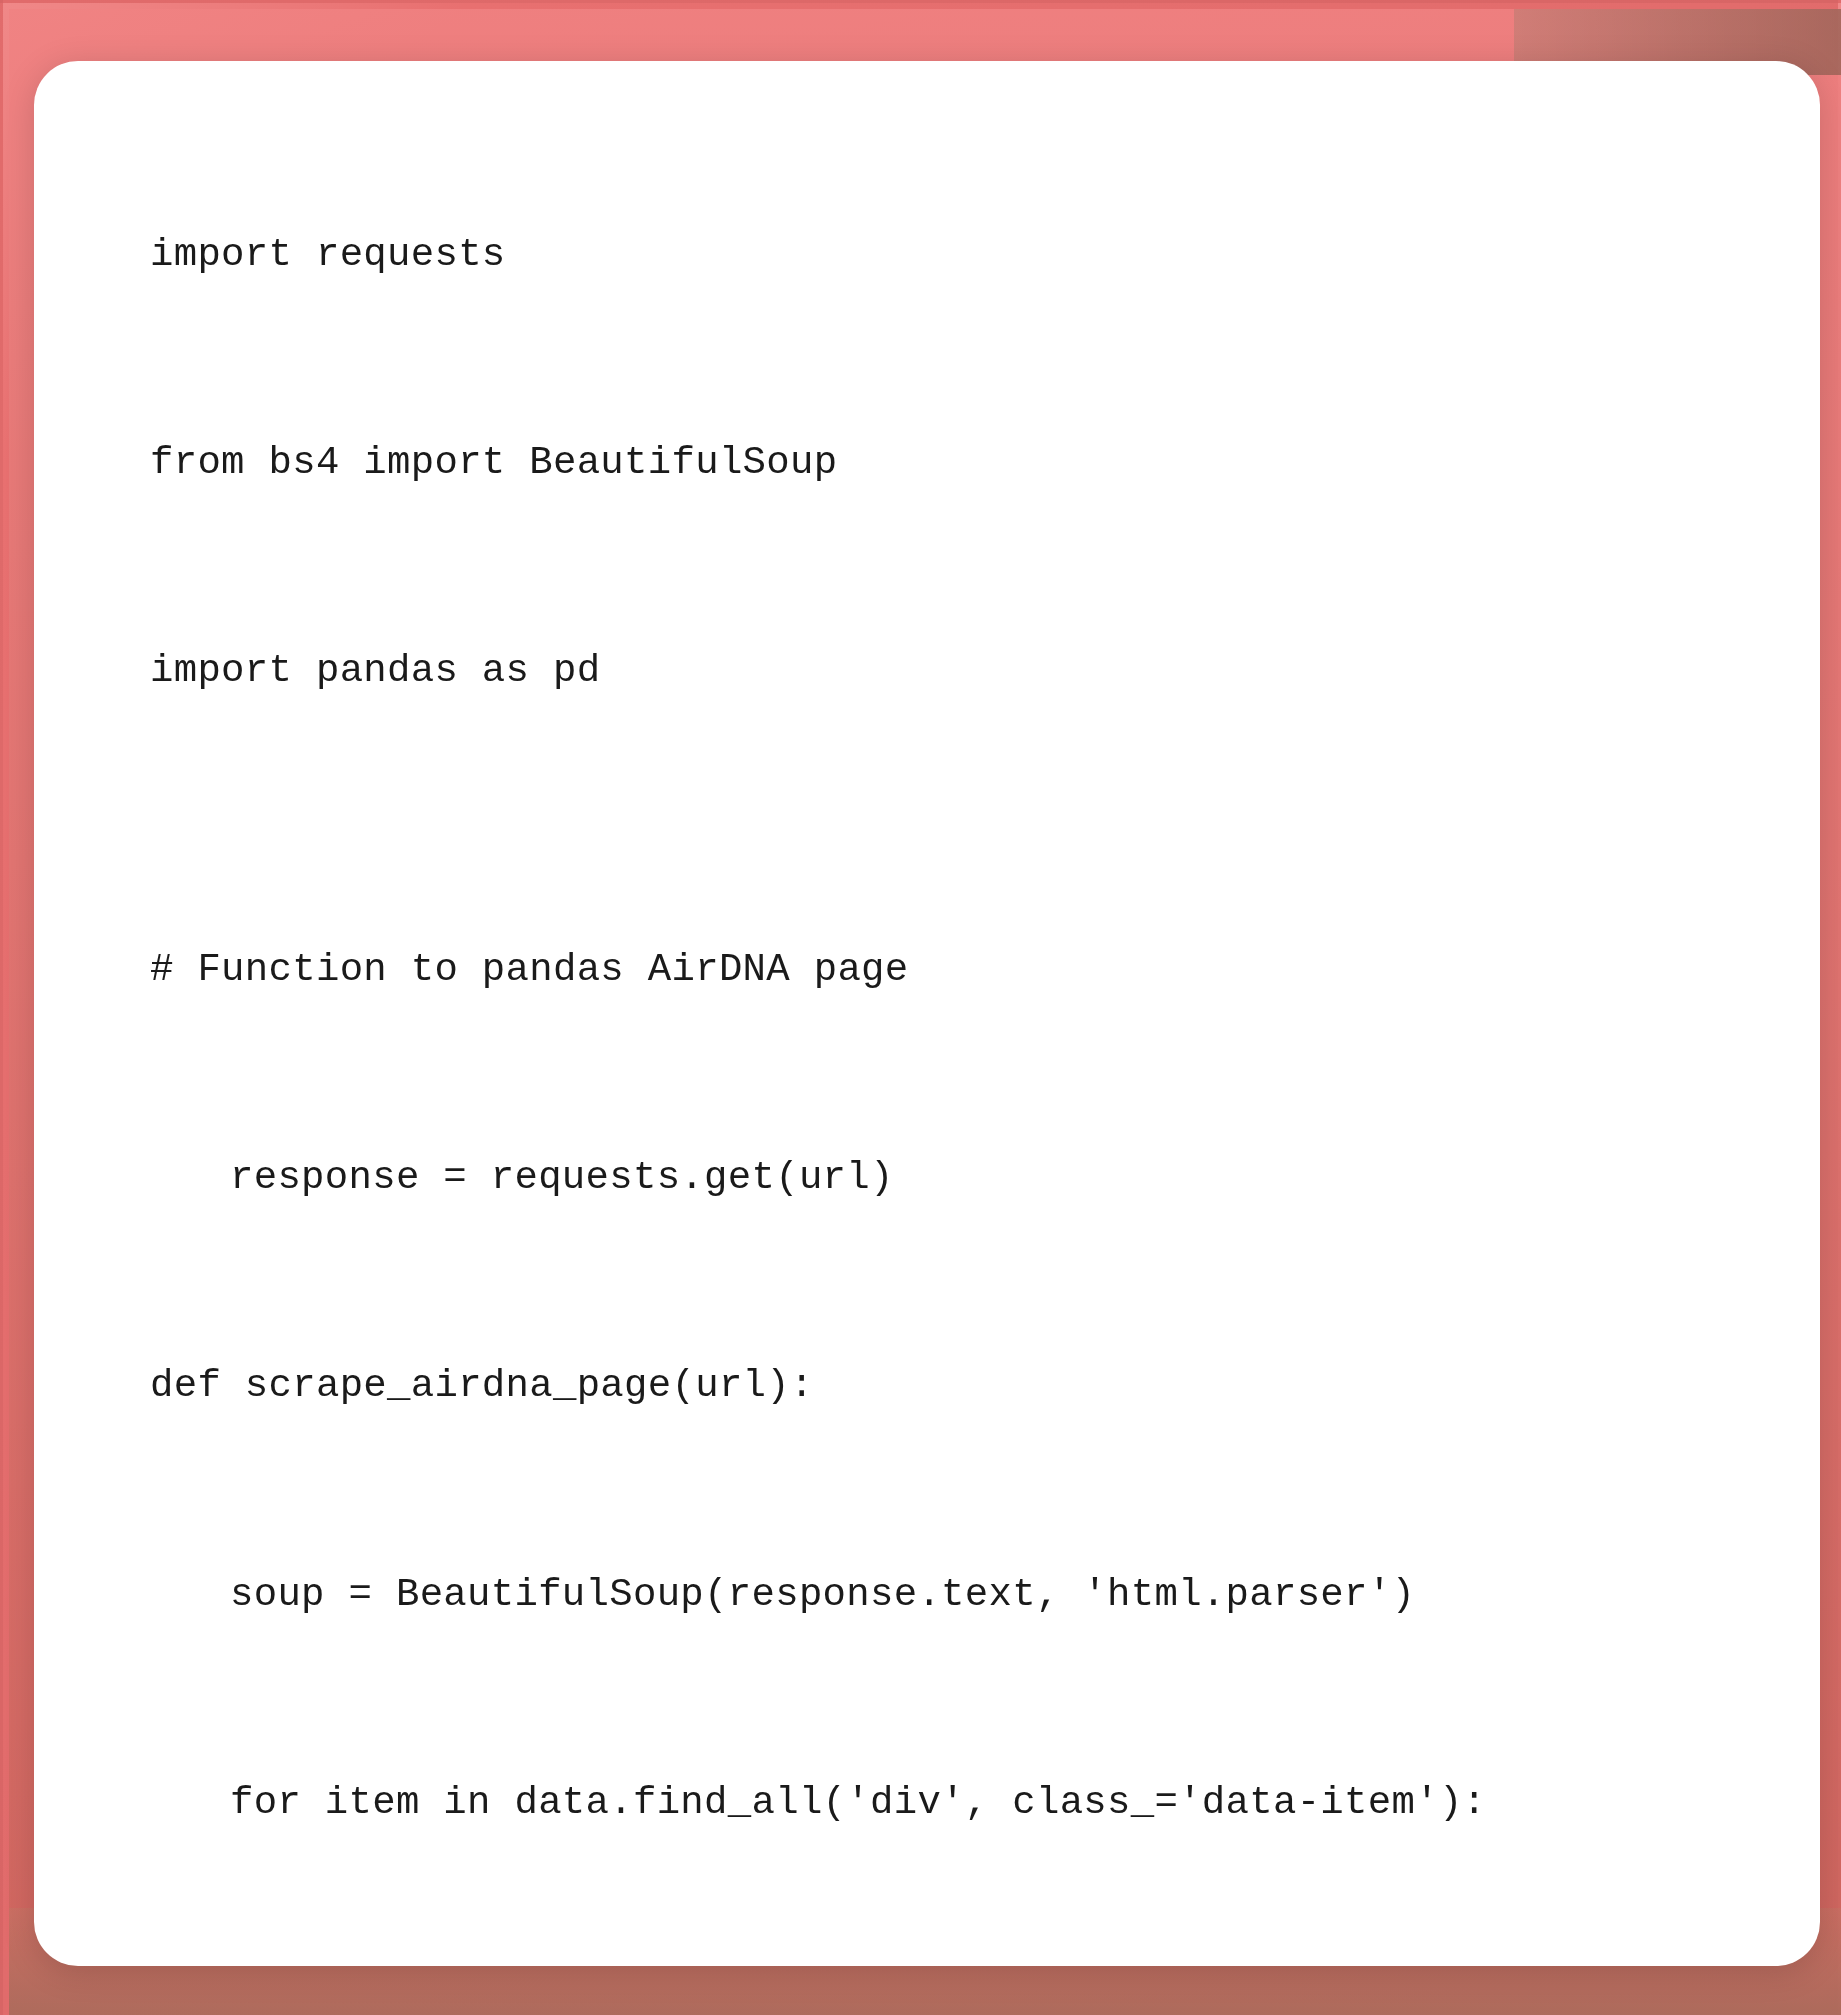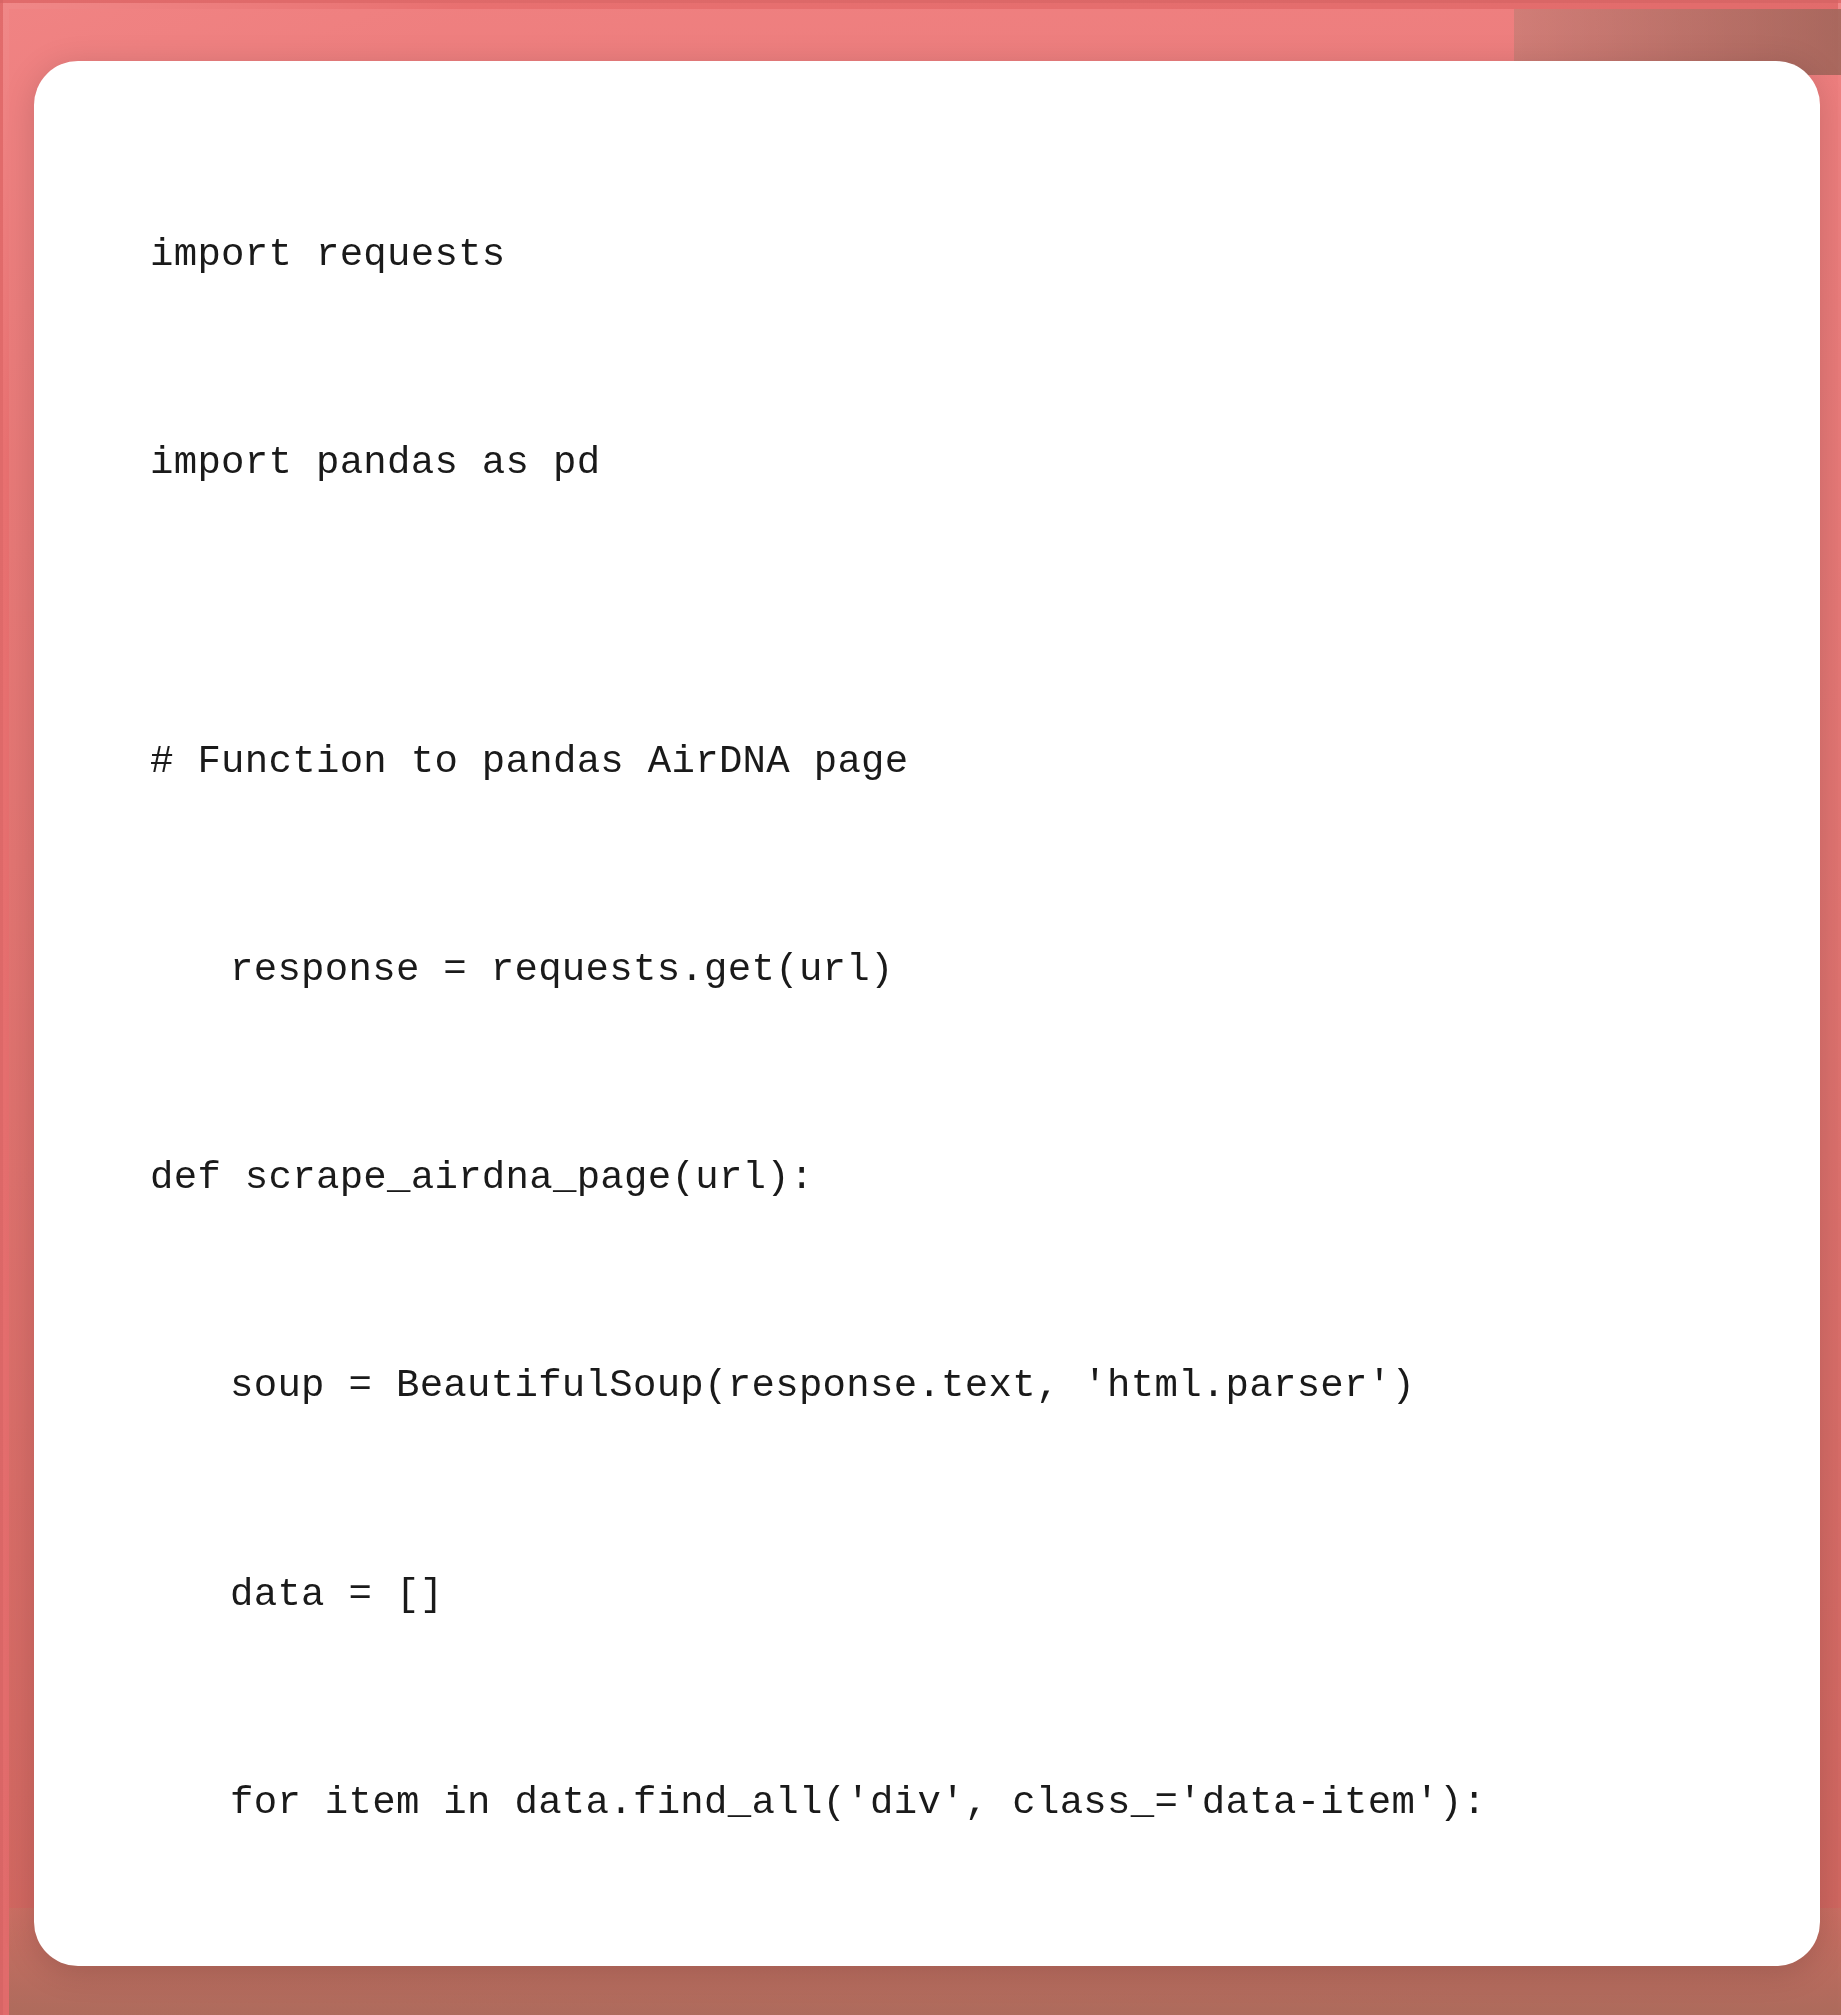--- a/index.html
+++ b/index.html
@@ -73,26 +73,26 @@
 </head>
 <body>
 
 <div class="bg-overlay"></div>
 <div class="bg-top"></div>
 <div class="bg-bottom"></div>
 
 <div class="card">
   <div class="code-block">
     <span class="code-line">import requests</span>
+    <span class="code-line">from bs4 import BeautifulSoup</span>
     <span class="code-line double-gap">import pandas as pd</span>
     <span class="code-line"># Function to pandas AirDNA page</span>
     <span class="code-line indent-1">response = requests.get(url)</span>
     <span class="code-line">def scrape_airdna_page(url):</span>
     <span class="code-line indent-1">soup = BeautifulSoup(response.text, 'html.parser')</span>
-    <span class="code-line indent-1">data = []</span>
     <span class="code-line indent-1">for item in data.find_all('div', class_='data-item'):</span>
     
     
     
     
     
     
     
     
     

